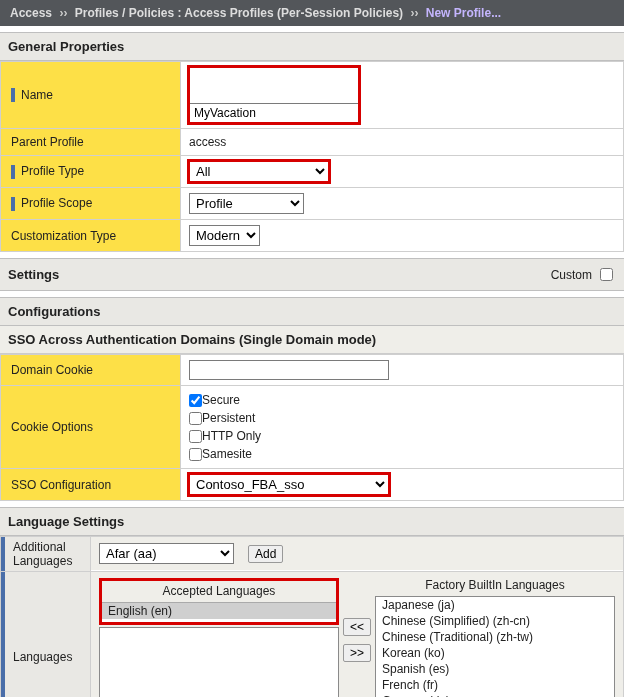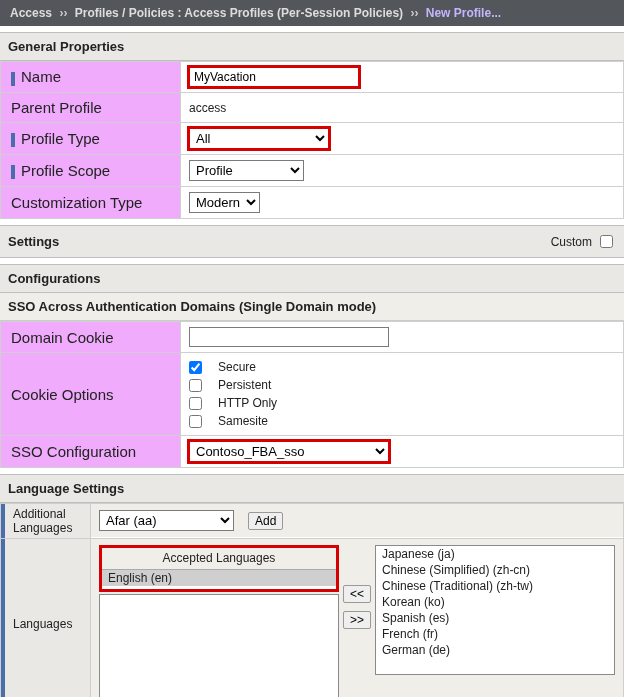--- a/index.html
+++ b/index.html
@@ -36,26 +36,26 @@
     font-weight: bold;
     font-size: 13px;
     background: #efeee9;
     border-bottom: 1px solid #ccc;
   }
   table.form {
     border-collapse: collapse;
     width: 100%;
   }
   table.form td.label {
-    background: #f0abfc;
+    background: #fde047;
     border: 1px solid #cfcfcf;
     padding: 6px 10px;
     width: 180px;
     vertical-align: middle;
-    font-size: 15px;
+    font-size: 12px;
   }
   table.form td.label .stripe {
     display:inline-block;
     width:4px; height:14px;
     background:#4a6ea9;
     margin-right:6px;
     vertical-align:middle;
   }
   table.form td.field {
     background: #fff;
@@ -70,21 +70,21 @@
     border: 1px solid #7a7a7a;
   }
   select {
     font-family: inherit;
     font-size: 13px;
     border: 1px solid #7a7a7a;
     background: #fff;
     padding: 1px 2px;
   }
   .hl-red { outline: 3px solid #d60000; outline-offset: -1px; display:inline-block;}
-  .checkbox-row { display:flex; align-items:center; gap:16px; line-height:18px;}
+  .checkbox-row { display:flex; align-items:center; gap:0; line-height:18px;}
   .checkbox-row input { margin:0;}
   button.small {
     font-family: inherit; font-size:12px;
     background:#efefef; border:1px solid #999;
     padding:1px 6px; border-radius:2px; cursor:pointer;
   }
   
   .lang-wrap {
     display:flex; align-items:flex-start;
     border:1px solid #cfcfcf;
@@ -124,21 +124,21 @@
   <span class="current">New Profile...</span>
 </div>
 
 <div class="section-header">General Properties</div>
 <table class="form">
   <tbody>
       <tr>
     <td class="label"><span class="stripe"></span><span>Name</span></td>
     <td class="field">
       <span class="hl-red">
-        <input type="text" style="width: 170px;" value="MyVacation">
+        <input type="text" style="width: 170px; margin-top: 36px;" value="MyVacation">
       </span>
     </td>
   </tr>
   <tr>
     <td class="label"><span>Parent Profile</span></td>
     <td class="field"><span>access</span></td>
   </tr>
   <tr>
     <td class="label"><span class="stripe"></span><span>Profile Type</span></td>
     <td class="field">
@@ -247,20 +247,21 @@
             <div class="item sel">English (en)</div>
           </div>
         </div>
         <div class="listbox" style="height:110px"></div>
       </div>
       <div class="move-btns">
         <button class="small">&lt;&lt;</button>
         <button class="small">&gt;&gt;</button>
       </div>
       <div class="lang-col">
+        <div class="col-title">Factory BuiltIn Languages</div>
         <div class="listbox">
           <div class="item">Japanese (ja)</div>
           <div class="item">Chinese (Simplified) (zh-cn)</div>
           <div class="item">Chinese (Traditional) (zh-tw)</div>
           <div class="item">Korean (ko)</div>
           <div class="item">Spanish (es)</div>
           <div class="item">French (fr)</div>
           <div class="item">German (de)</div>
         </div>
       </div>

